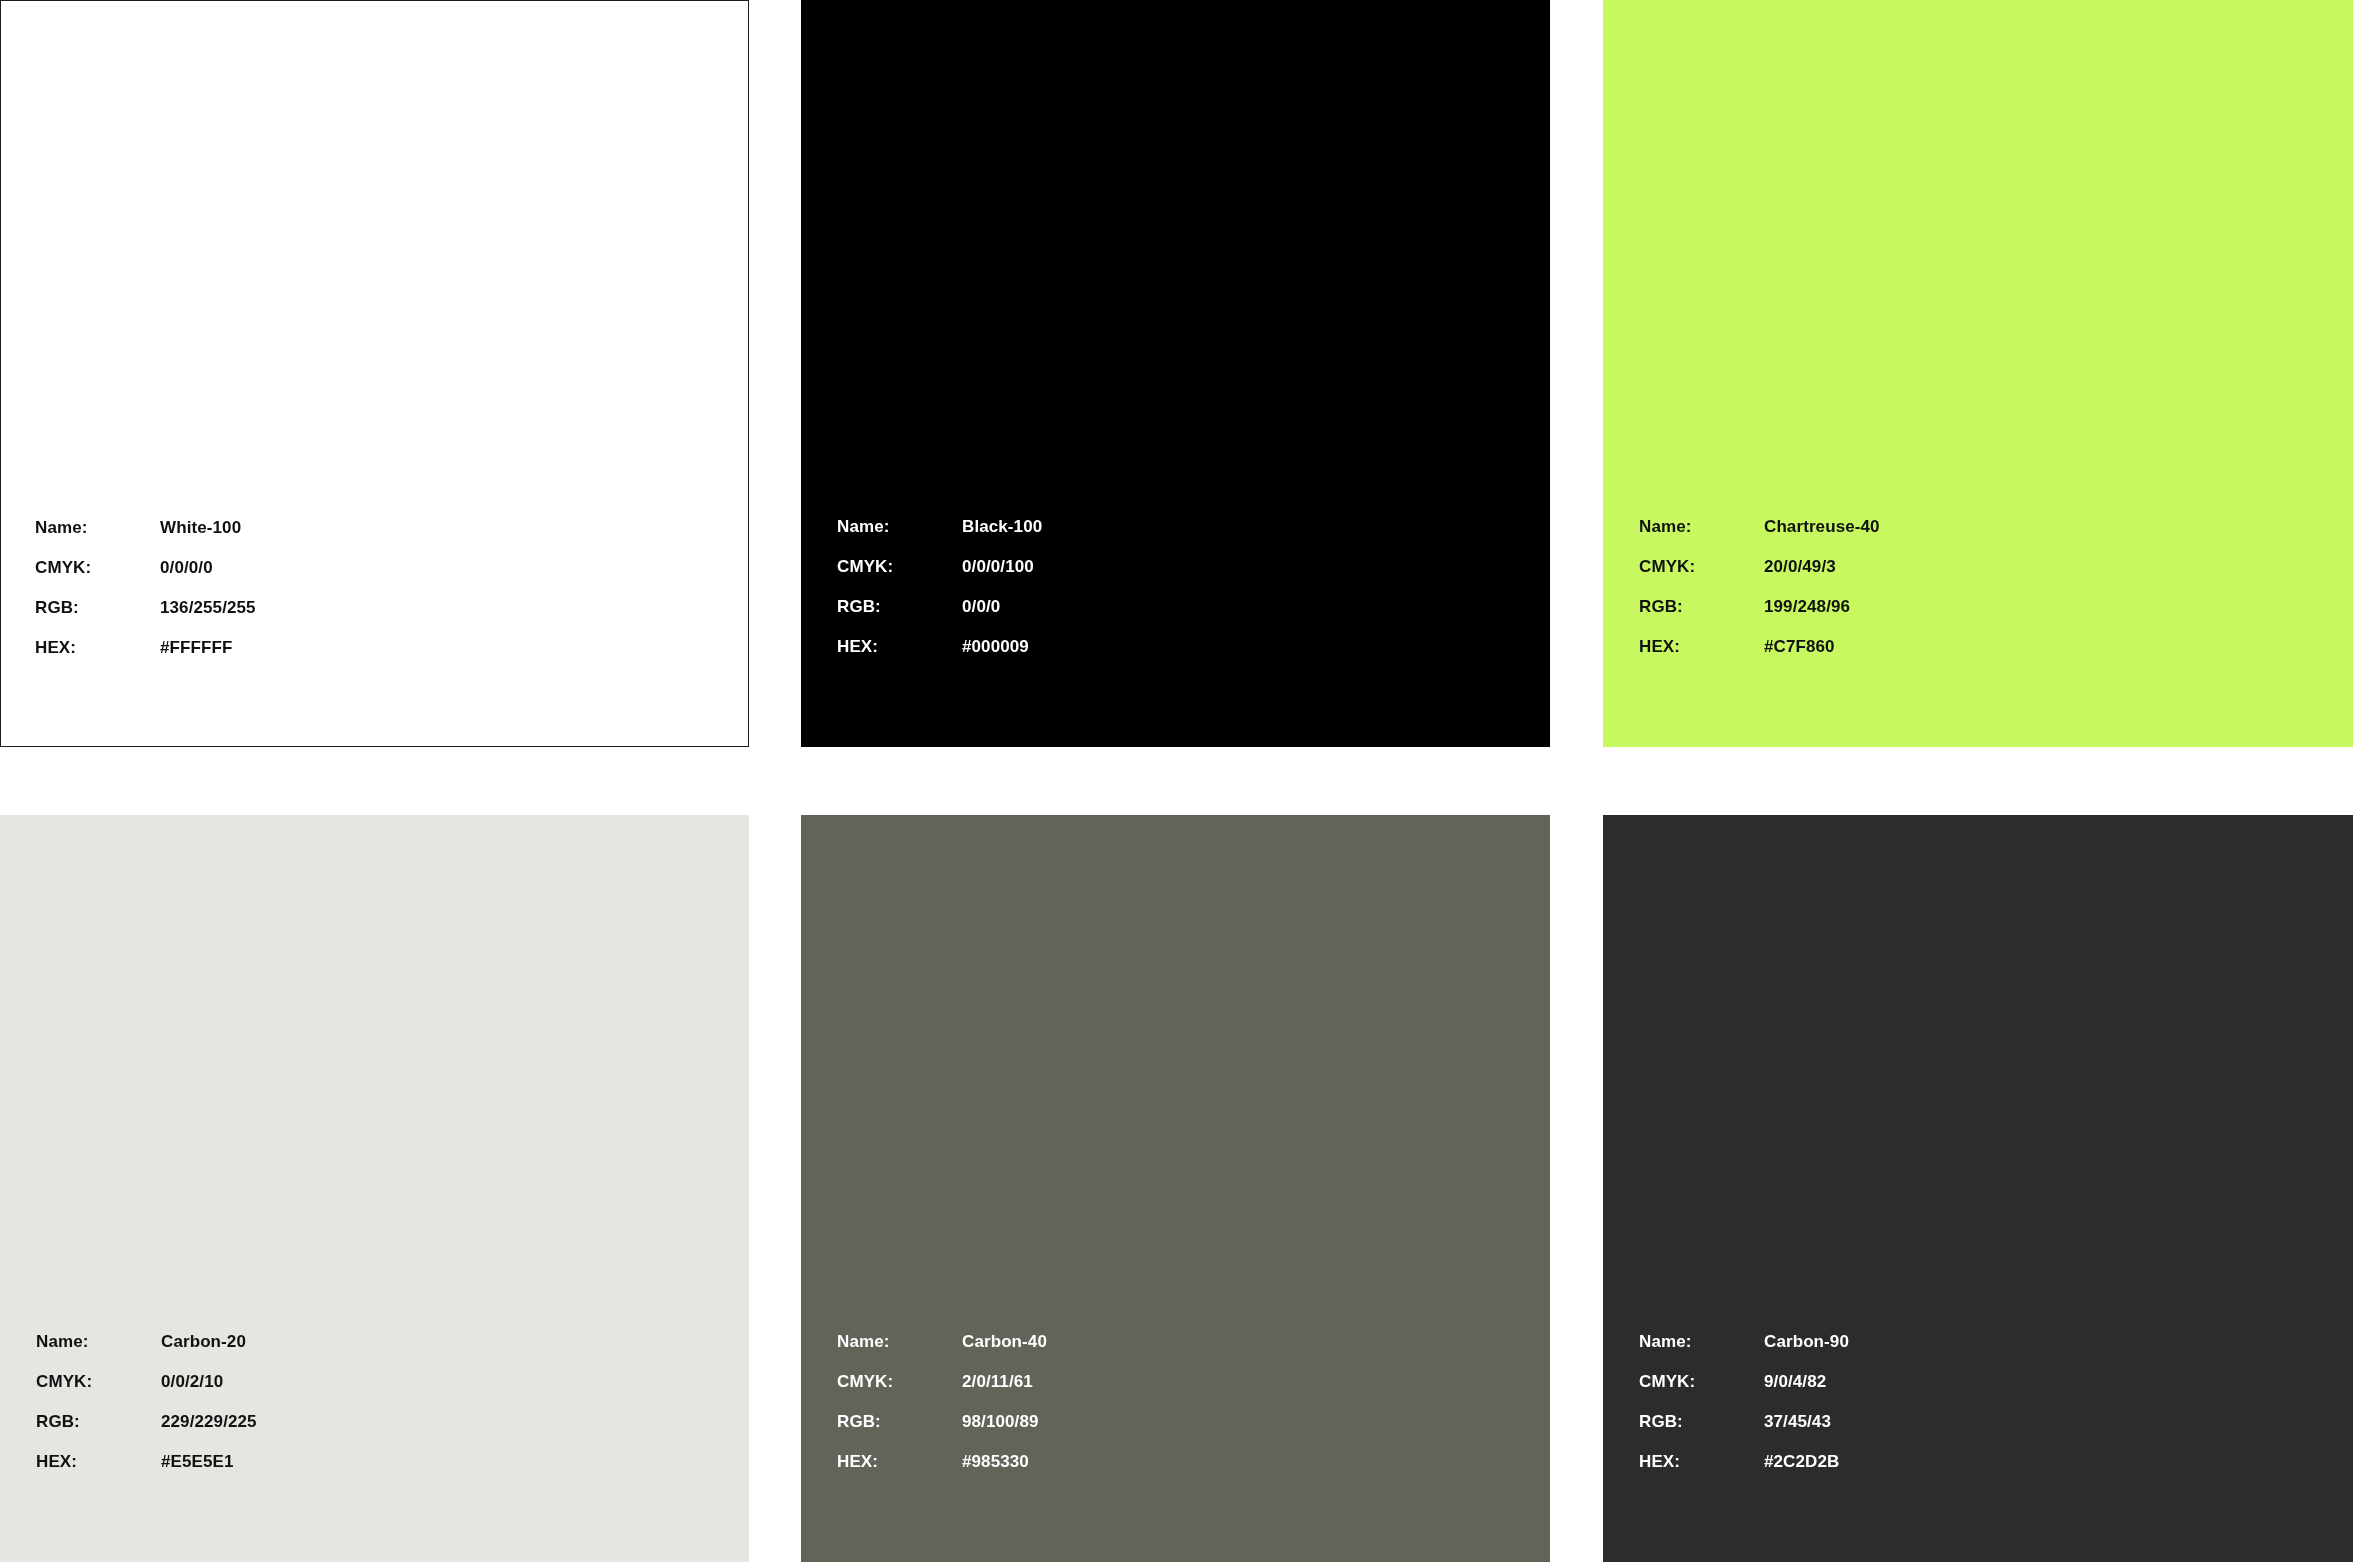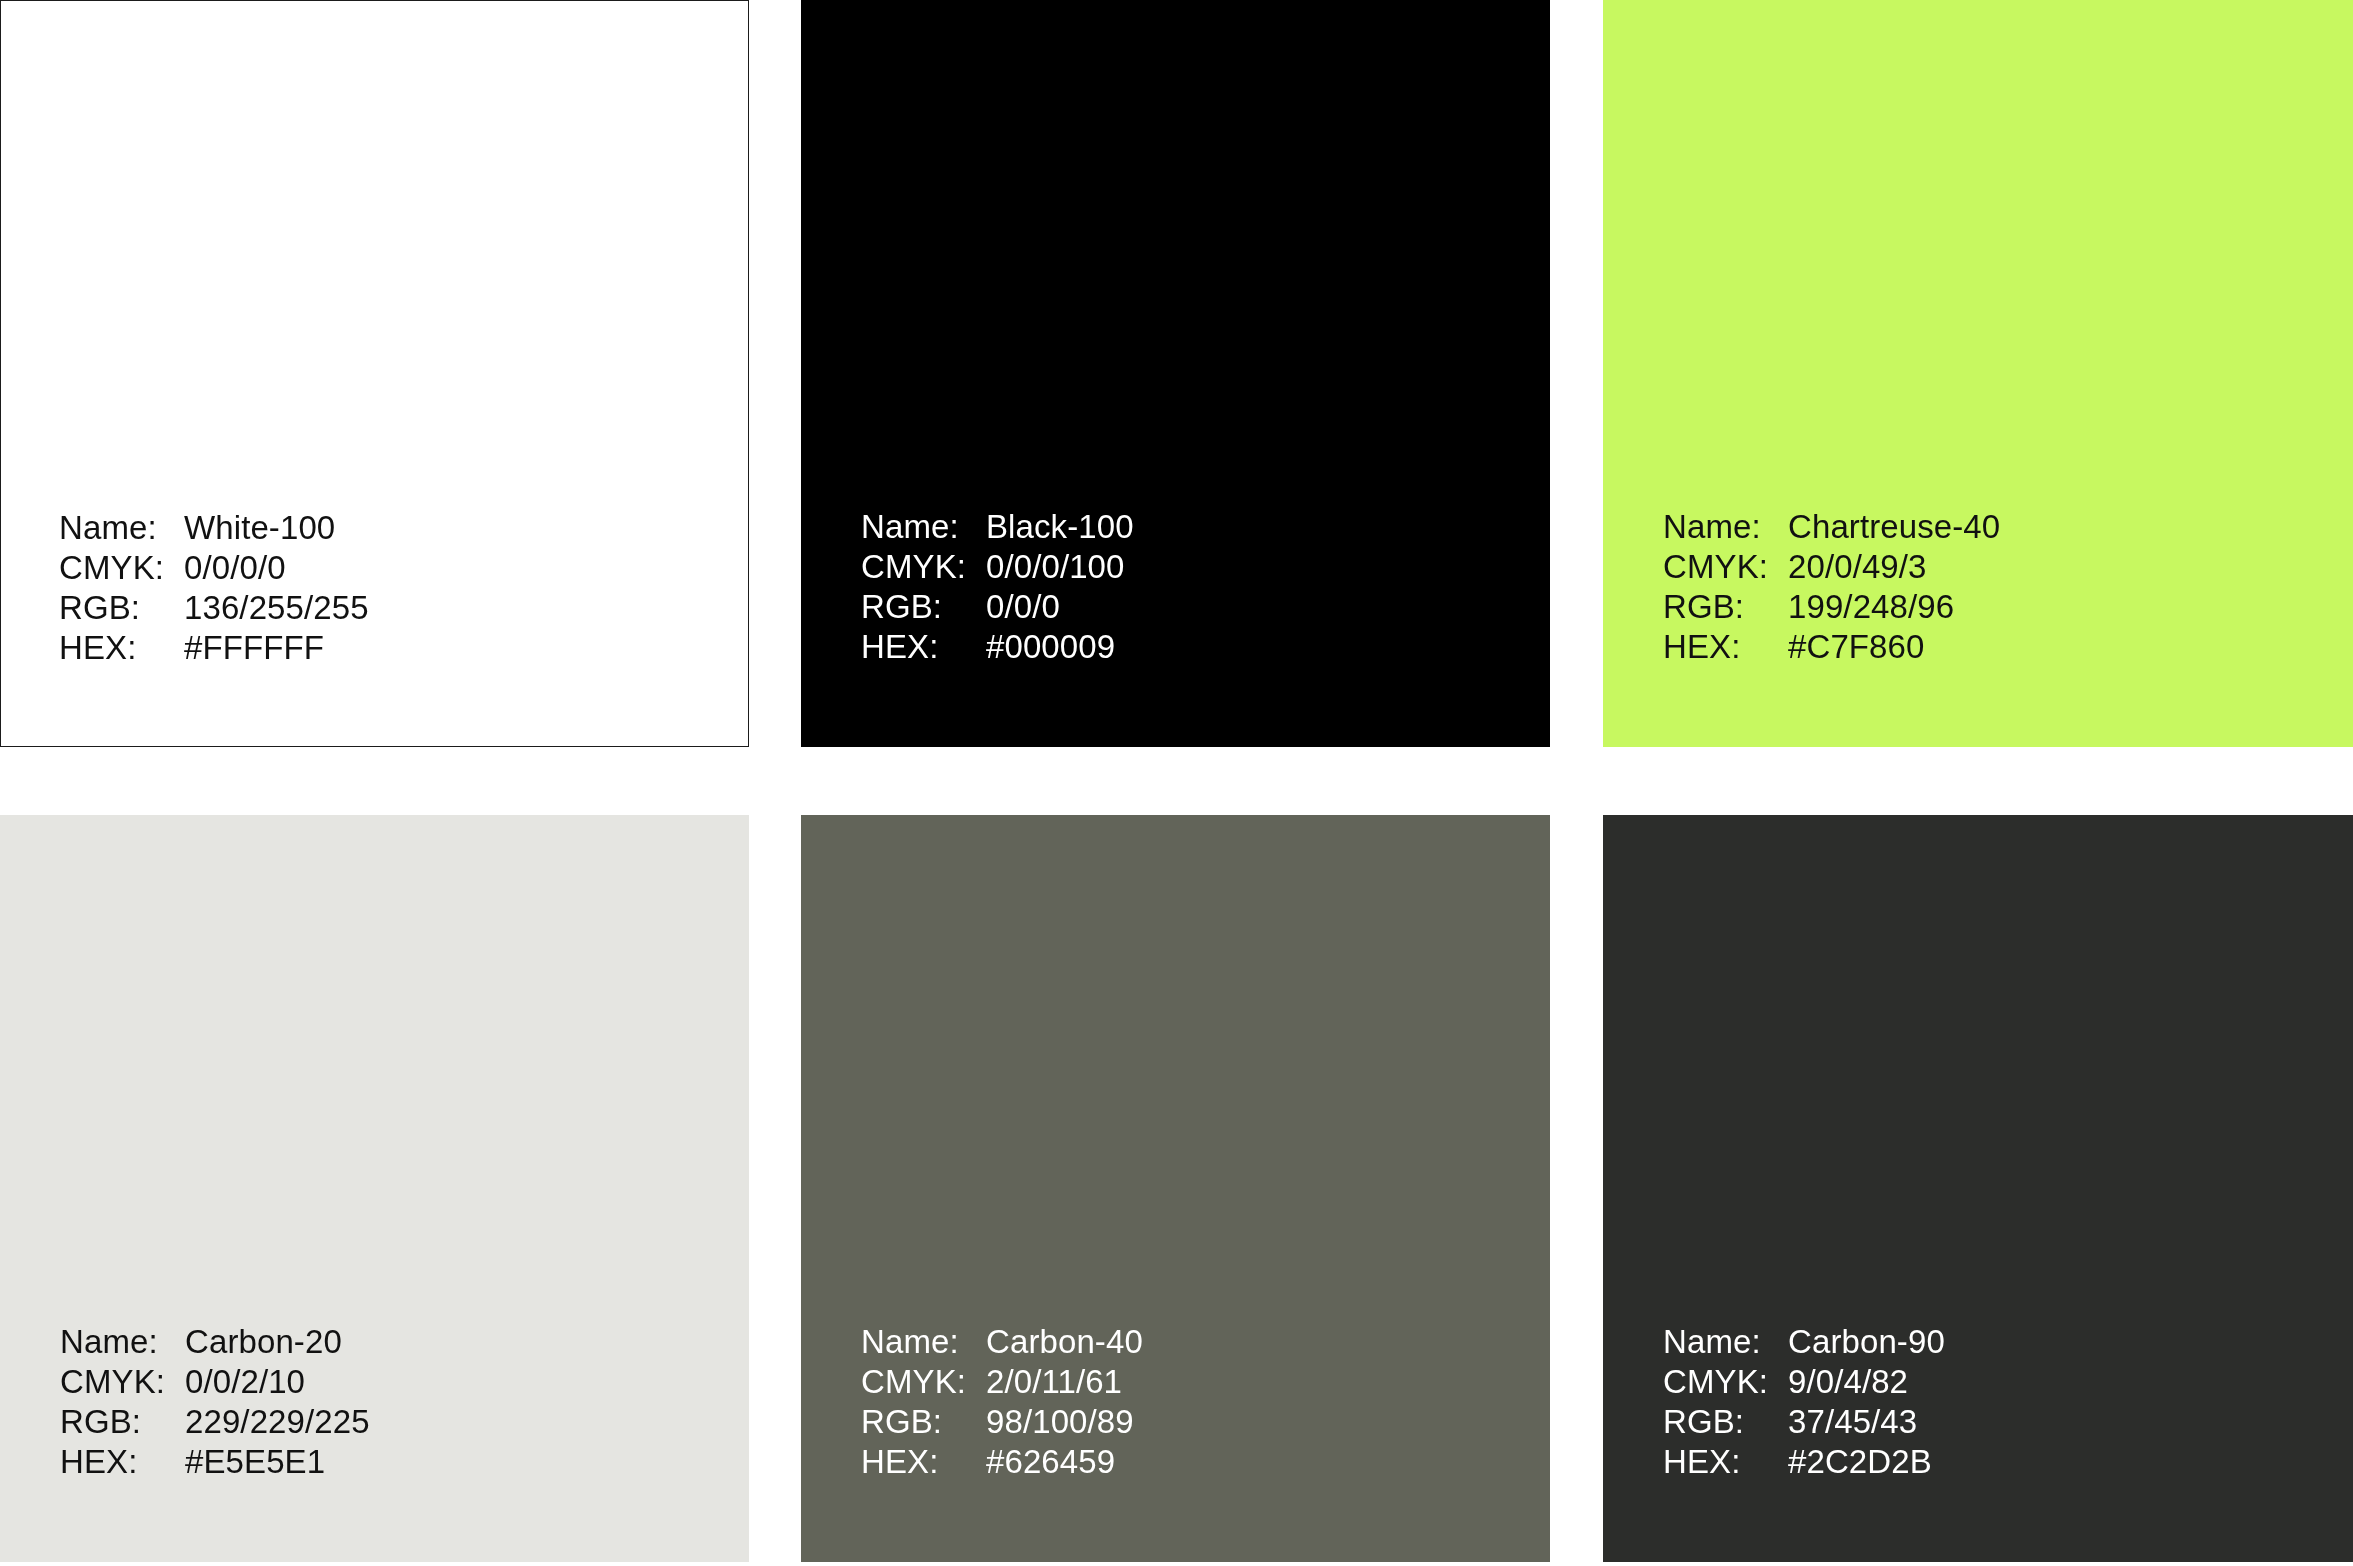--- a/index.html
+++ b/index.html
@@ -57,24 +57,23 @@
     line-height: 40px;
     letter-spacing: 0.1px;
     white-space: nowrap;
   }
   .swatch.outlined .spec {
     left: 34px;
     bottom: 78px;
   }
   .spec-label,
   .spec-value {
-    font-size: 33px;
+    font-size: 17px;
     line-height: 40px;
-    font-weight: 400;
-    margin-left: 24px;
+    font-weight: 700;
   }
 
   
   .theme-dark  .spec-label,
   .theme-dark  .spec-value { color: #111111; }
   .theme-light .spec-label,
   .theme-light .spec-value { color: #ffffff; }
 </style>
 </head>
 <body style="background: rgb(255, 255, 255);">
@@ -135,21 +134,21 @@
 
   <div class="swatch col-2 row-2 theme-light" style="background: rgb(98, 100, 89);">
     <div class="spec">
       <span class="spec-label">Name:</span>
       <span class="spec-value">Carbon-40</span>
       <span class="spec-label">CMYK:</span>
       <span class="spec-value">2/0/11/61</span>
       <span class="spec-label">RGB:</span>
       <span class="spec-value">98/100/89</span>
       <span class="spec-label">HEX:</span>
-      <span class="spec-value">#626459</span>
+      <span class="spec-value">#985330</span>
     </div>
   </div>
 
   <div class="swatch col-3 row-2 theme-light" style="background: rgb(44, 45, 43);">
     <div class="spec">
       <span class="spec-label">Name:</span>
       <span class="spec-value">Carbon-90</span>
       <span class="spec-label">CMYK:</span>
       <span class="spec-value">9/0/4/82</span>
       <span class="spec-label">RGB:</span>

